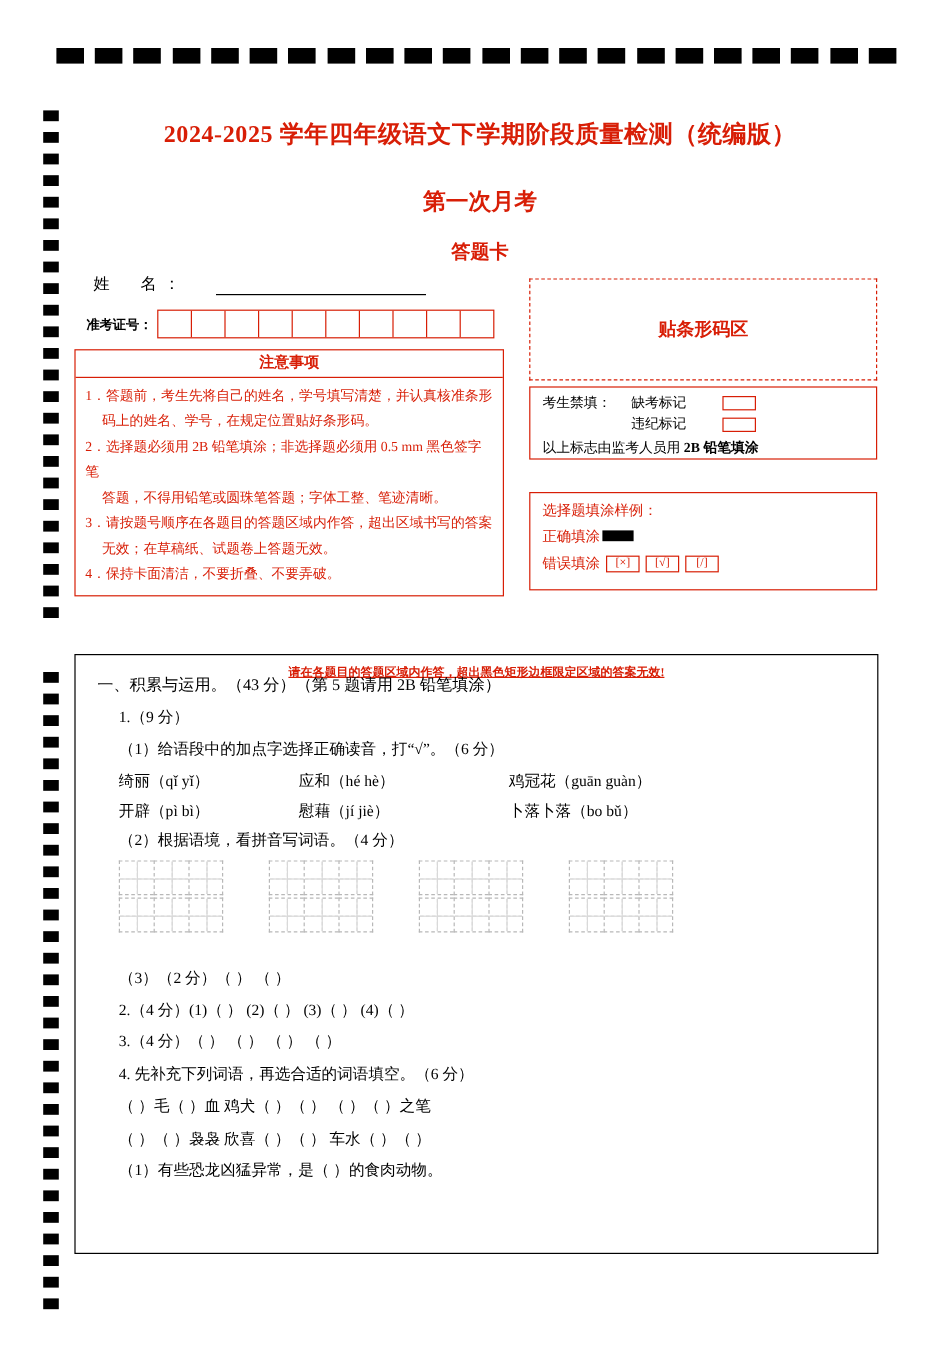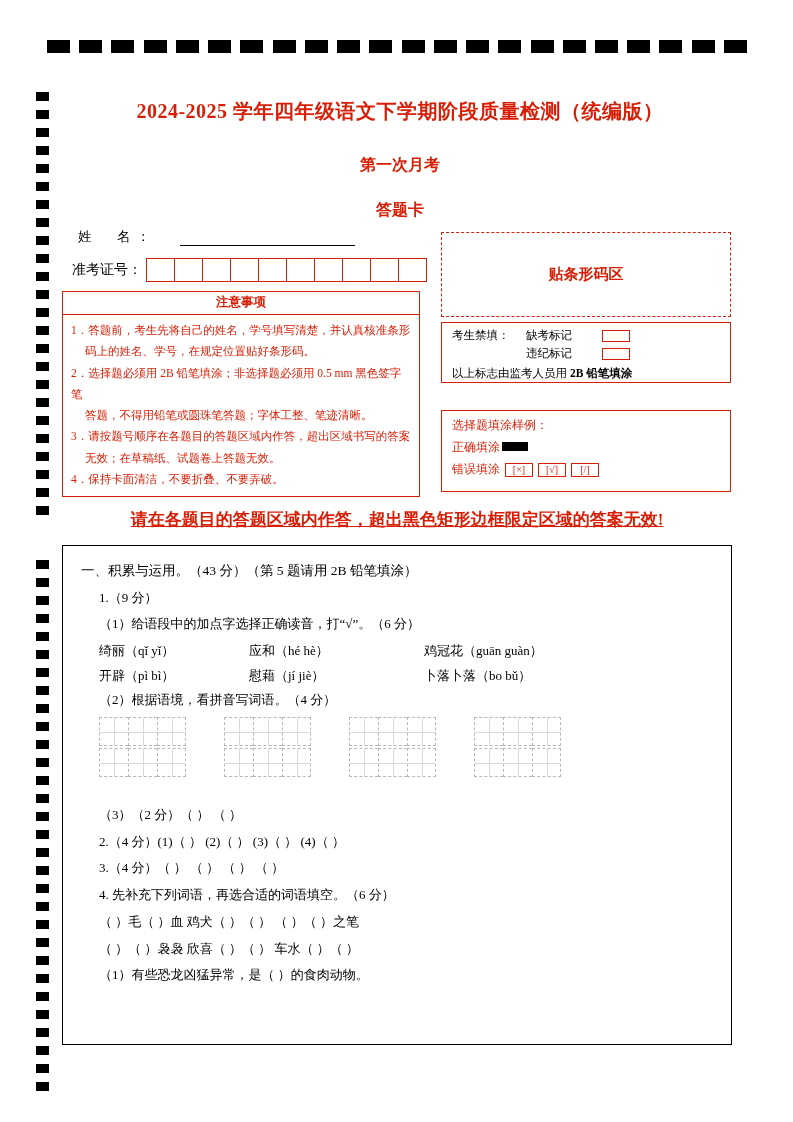--- a/index.html
+++ b/index.html
@@ -63,21 +63,21 @@
     color: #d81e06;
     font-family: "Liberation Serif", serif;
     letter-spacing: 0.5px;
   }
   .title-sub {
     position: absolute;
     left: 60px;
     top: 155px;
     width: 680px;
     text-align: center;
-    font-size: 16px;
+    font-size: 19px;
     font-weight: bold;
     color: #d81e06;
   }
   .title-card {
     position: absolute;
     left: 60px;
     top: 200px;
     width: 680px;
     text-align: center;
     font-size: 16px;
@@ -100,23 +100,24 @@
     display: inline-block;
     width: 175px;
     border-bottom: 1px solid #000;
     height: 15px;
     margin-left: 4px;
   }
   .num-row {
     position: absolute;
     left: 72px;
     top: 258px;
-    font-size: 14px;
+    font-size: 11px;
     display: flex;
     align-items: center;
+    font-weight: bold;
   }
   .num-label { margin-right: 4px; }
   .num-boxes {
     display: flex;
     border: 1px solid #d81e06;
   }
   .num-boxes .cell {
     width: 27px;
     height: 22px;
     border-right: 1px solid #d81e06;
@@ -223,24 +224,24 @@
     color: #d81e06;
     font-size: 10px;
     text-align: center;
     line-height: 12px;
   }
 
   
   .warn {
     position: absolute;
     left: 62px;
-    top: 508px;
+    top: 553px;
     width: 670px;
     text-align: center;
-    font-size: 17px;
+    font-size: 10px;
     font-weight: bold;
     color: #d81e06;
     text-decoration: underline;
   }
 
   
   .answer-box {
     position: absolute;
     left: 62px;
     top: 545px;

